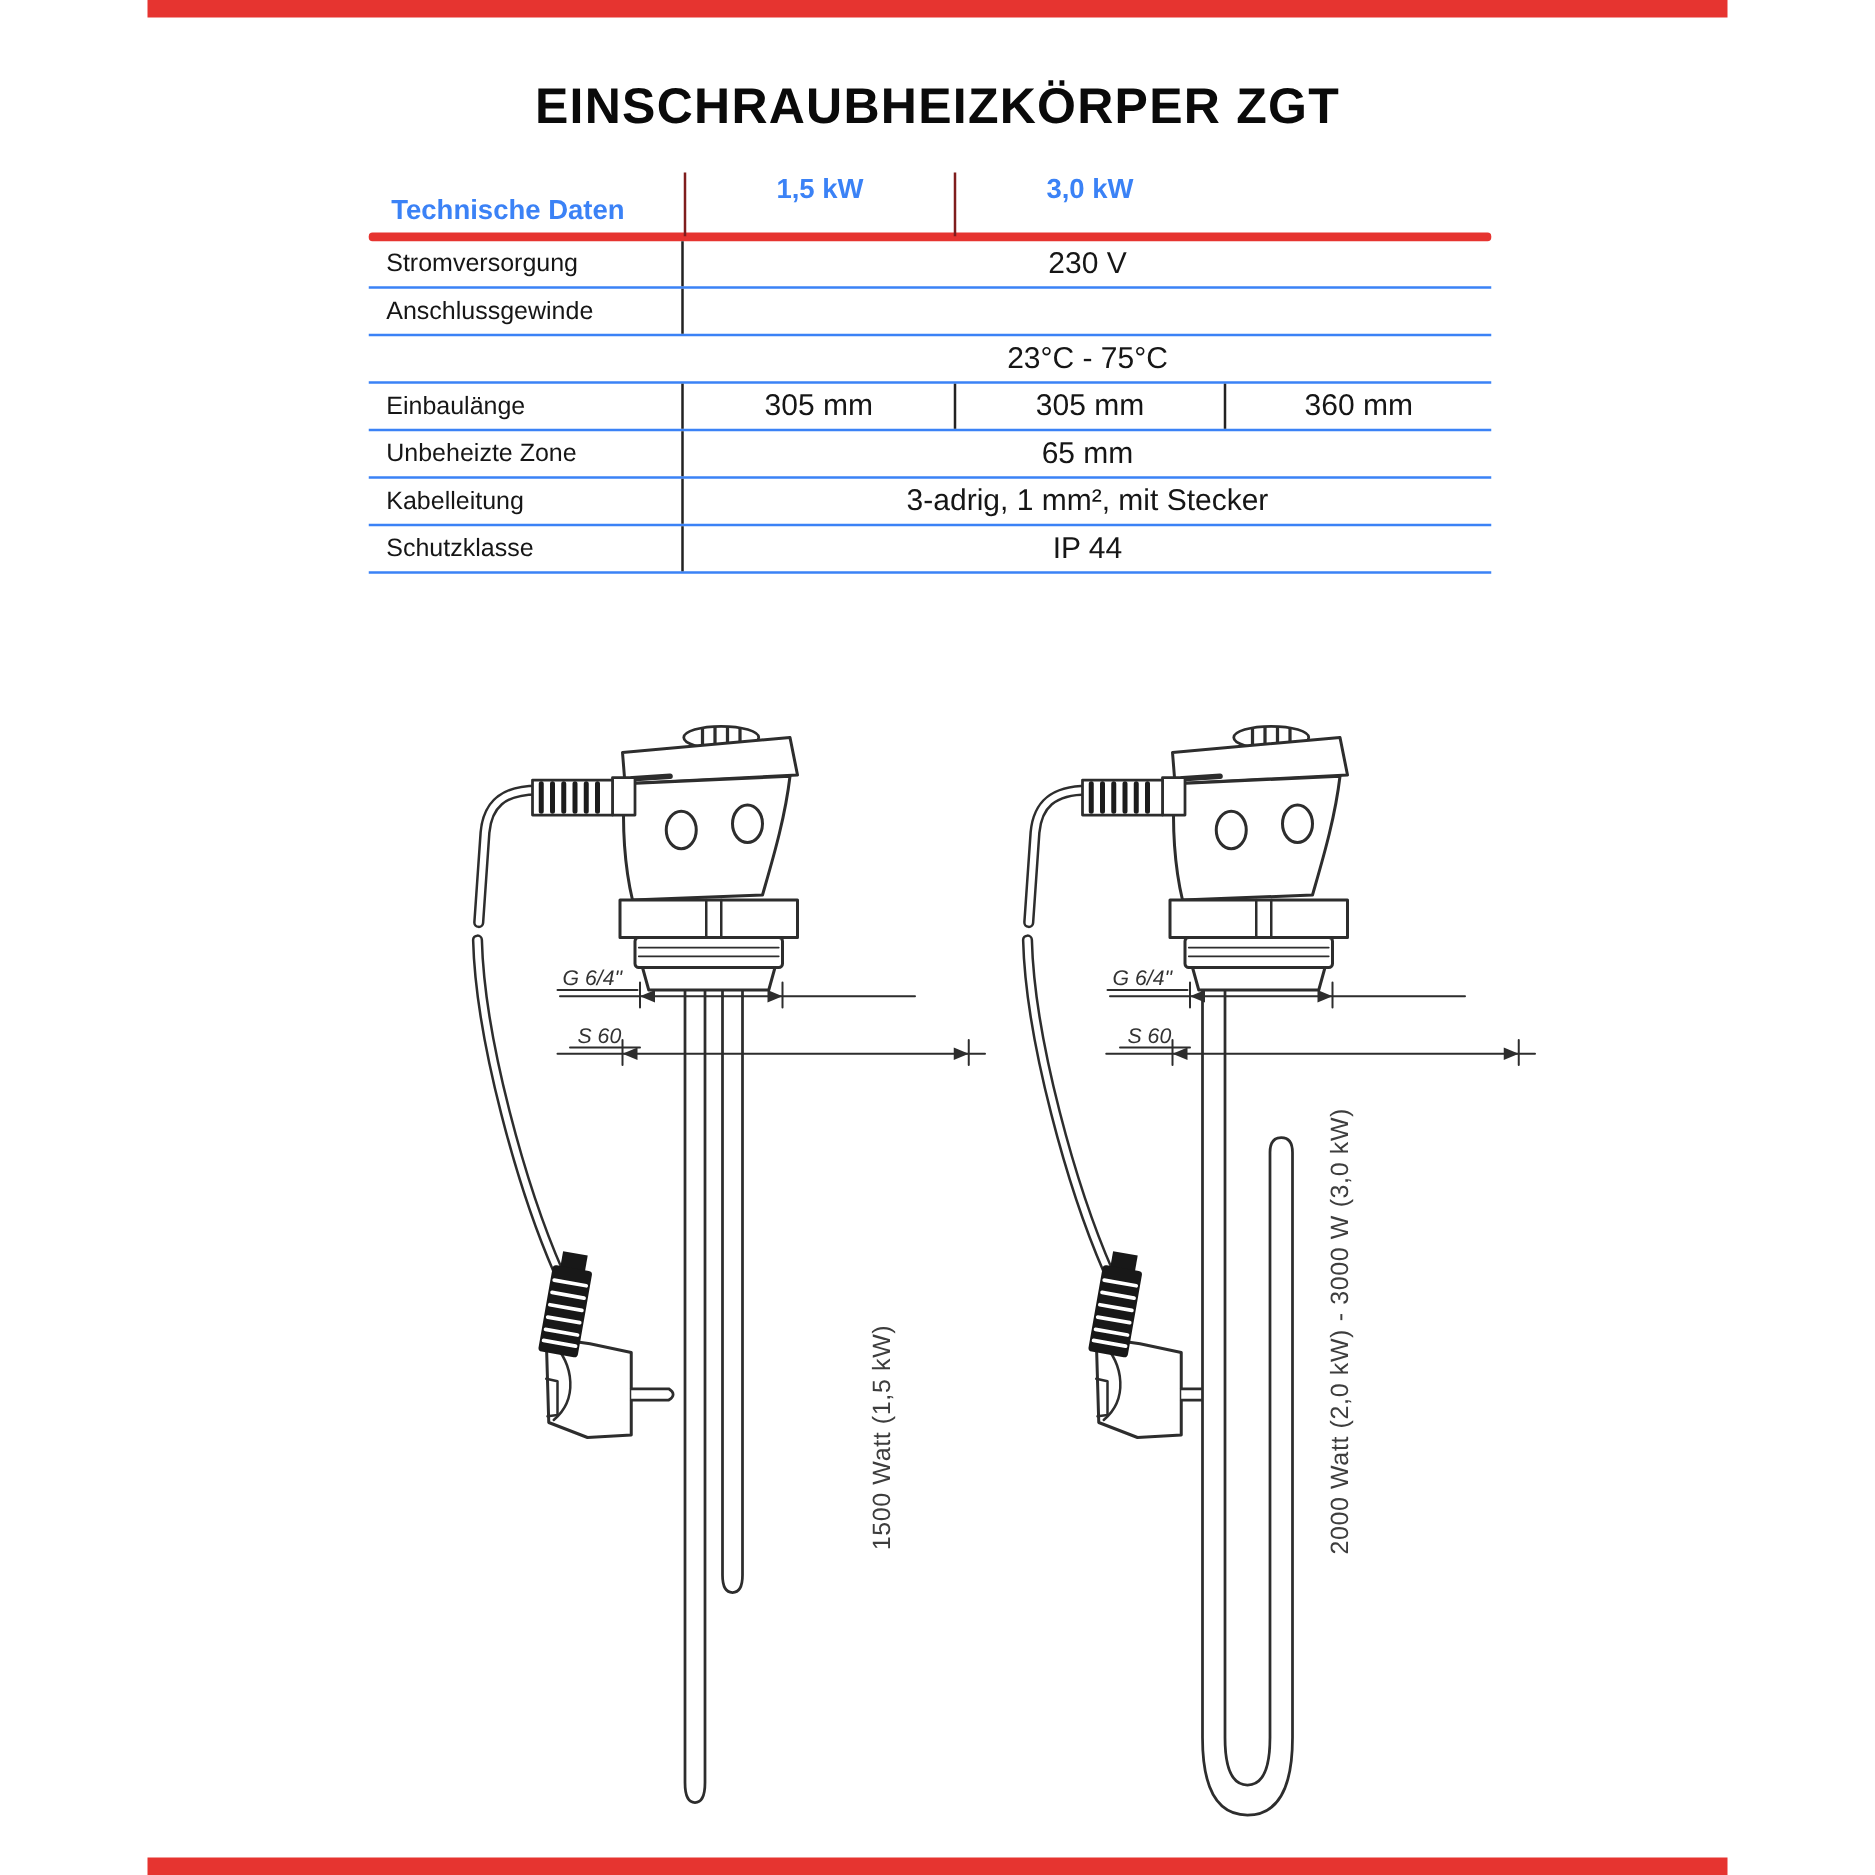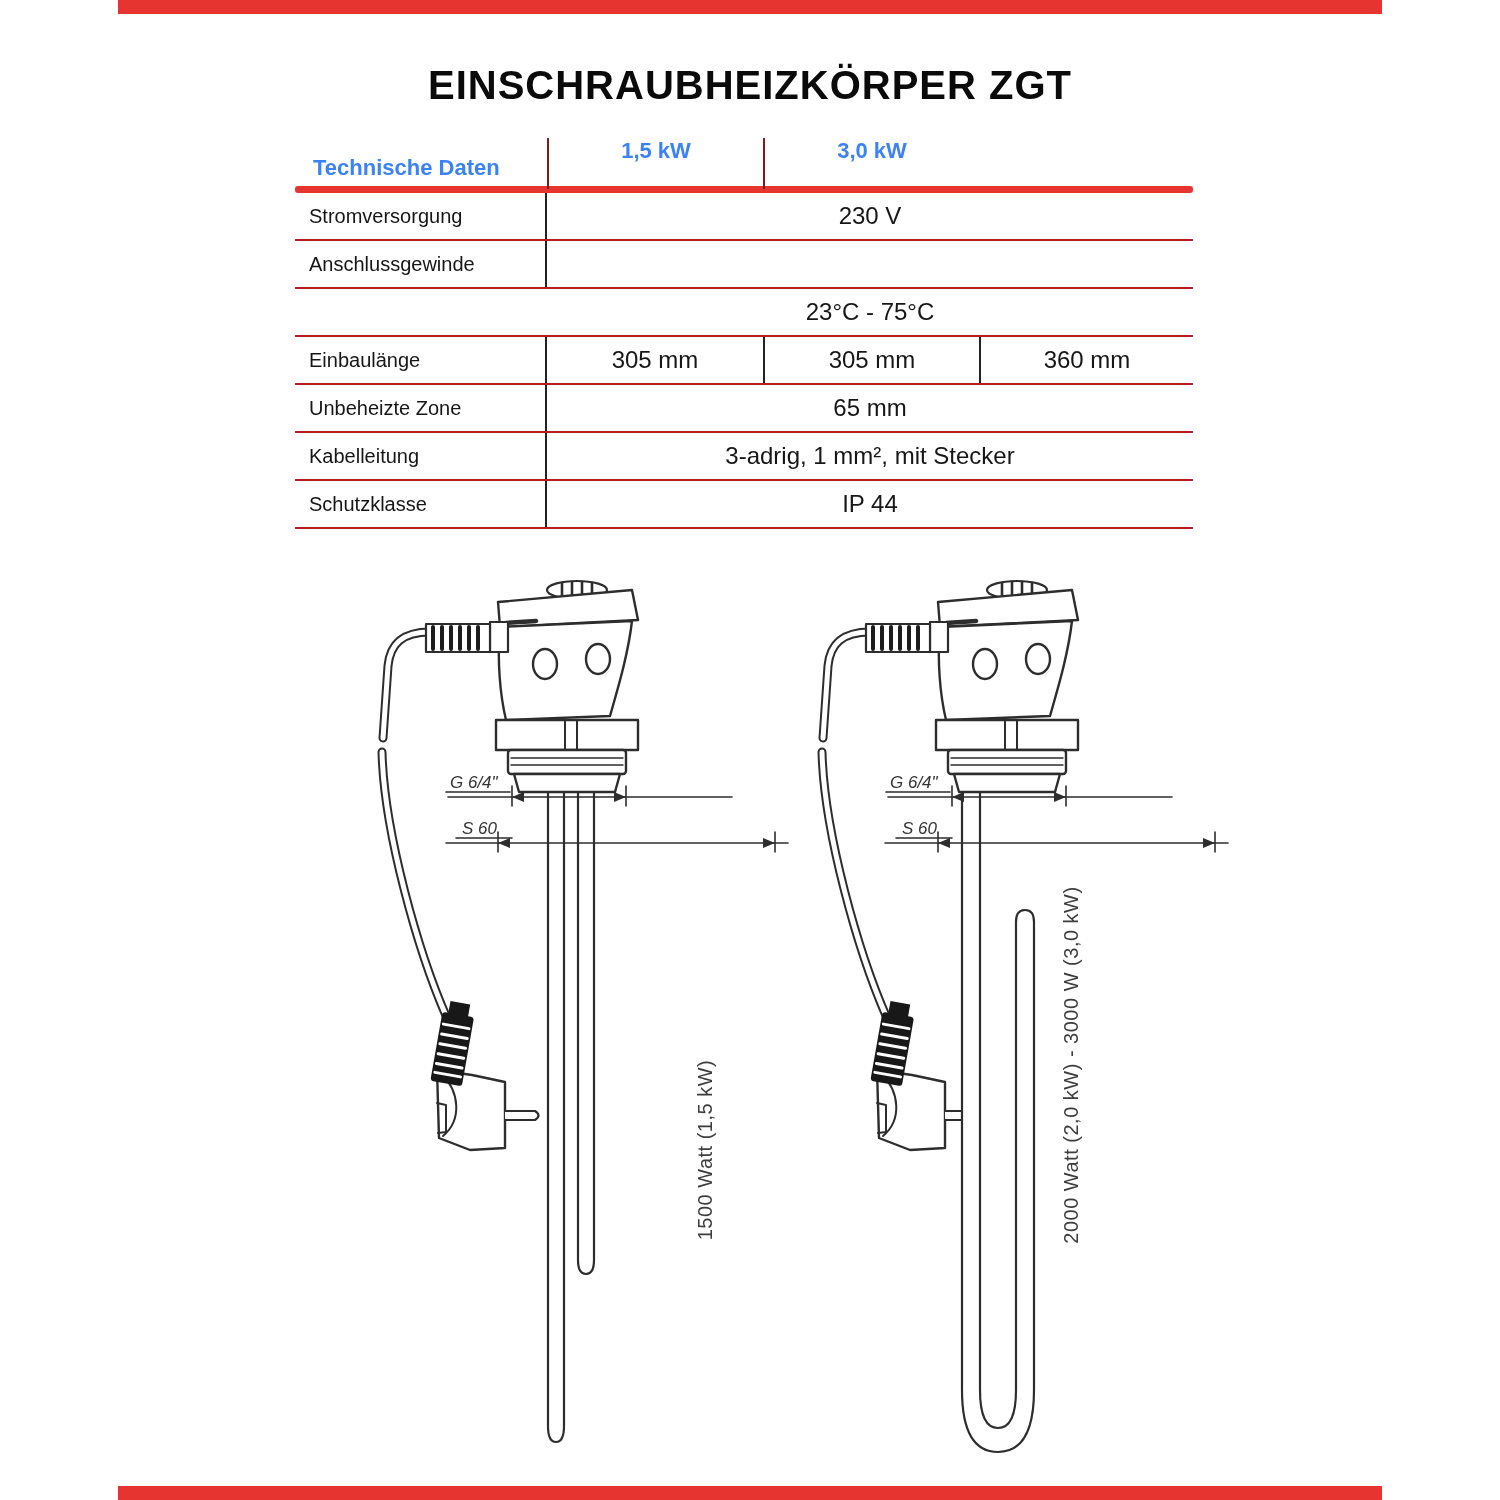--- a/index.html
+++ b/index.html
@@ -14,22 +14,22 @@
     position:absolute;top:46px;left:0;width:1500px;text-align:center;
     font-weight:bold;font-size:40px;letter-spacing:1px;color:#0a0a0a;margin-top:17px;
   }
   .spec-table{position:absolute;left:295px;top:138px;width:898px}
   .thead{display:grid;grid-template-columns:252px 216px 216px 214px;height:48px}
   .th{font-weight:bold;font-size:22px;color:#3b82f6}
   .lbl-h{display:flex;align-items:flex-end;padding-bottom:8px;padding-left:18px}
   .col-h{display:flex;align-items:flex-end;justify-content:center;padding-bottom:25px;
          border-left:2px solid #7f1d1d;height:100%;box-sizing:border-box}
   .red-line{height:7px;background:#e63430;border-radius:3px}
-  .trow{display:grid;grid-template-columns:252px 216px 216px 214px;height:48px;
-        border-bottom:2px solid #b91c1c;box-sizing:border-box}
+  .trow{display:grid;grid-template-columns:252px 216px 216px 214px;height:38px;
+        border-bottom:2px solid #3b82f6;box-sizing:border-box}
   .lbl{display:flex;align-items:center;padding-left:14px;border-right:2px solid #222;
        font-size:20px;box-sizing:border-box}
   .val{display:flex;align-items:center;justify-content:center;font-size:24px;box-sizing:border-box}
   .val.span{grid-column:2/5}
   .val.sep{border-left:2px solid #222}
   .drawing{position:absolute}
   svg text{font-family:"Liberation Sans", sans-serif}
 </style>
 </head>
 <body>

